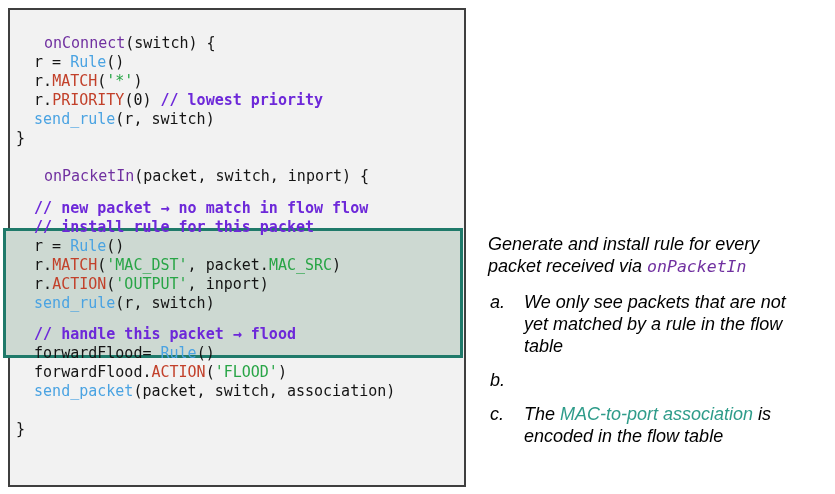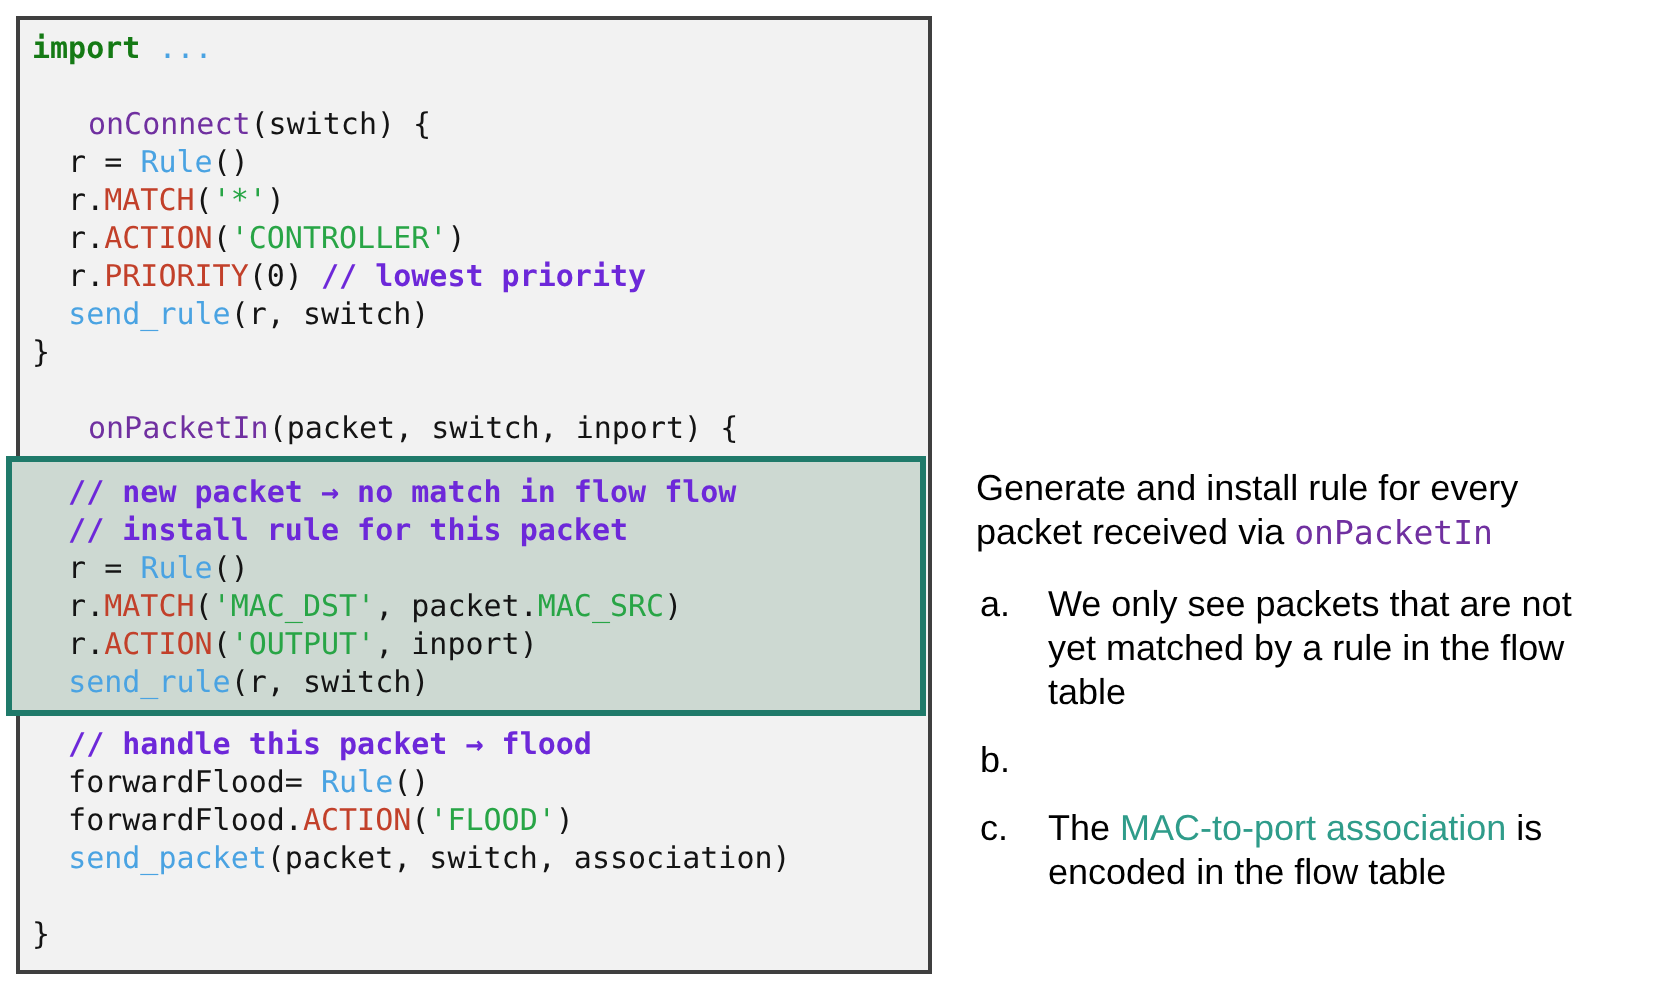--- a/index.html
+++ b/index.html
@@ -53,20 +53,21 @@
   .tk-d { color: #141414; }                      
 
   
   .notes-panel {
     position: absolute;
     left: 488px; top: 233px;
     width: 340px;
     font-size: 18px;
     line-height: 22px;
     color: #000000;
+    font-style: italic;
   }
   .note-line { height: 22px; line-height: 22px; white-space: pre; }
   .note-item { display: flex; margin-top: 12px; }
   .note-item-first { margin-top: 14px; }
   .note-marker { width: 34px; flex: 0 0 34px; padding-left: 2px; }
   .nt-n { color: #000000; }
   .nt-t { color: #2f9c8a; }
   .nt-m {
     color: #7030a0;
     font-family: "DejaVu Sans Mono", monospace;
@@ -76,26 +77,24 @@
 </head>
 <body>
 
 <div class="slide">
 
   <div class="code-panel"></div>
   <div class="highlight-rect"></div>
 
   <div class="code-lines">
     <div id="code-pre">
-        <div class="code-line"><span class="tk-k">import</span><span class="tk-d"> </span><span class="tk-b">...</span></div>
         <div class="code-line">&nbsp;</div>
         <div class="code-line"><span class="tk-p">onConnect</span><span class="tk-d">(switch) {</span></div>
         <div class="code-line"><span class="tk-d">  r = </span><span class="tk-b">Rule</span><span class="tk-d">()</span></div>
         <div class="code-line"><span class="tk-d">  r.</span><span class="tk-r">MATCH</span><span class="tk-d">(</span><span class="tk-g">'*'</span><span class="tk-d">)</span></div>
-        <div class="code-line"><span class="tk-d">  r.</span><span class="tk-r">ACTION</span><span class="tk-d">(</span><span class="tk-g">'CONTROLLER'</span><span class="tk-d">)</span></div>
         <div class="code-line"><span class="tk-d">  r.</span><span class="tk-r">PRIORITY</span><span class="tk-d">(0) </span><span class="tk-c">// lowest priority</span></div>
         <div class="code-line"><span class="tk-d">  </span><span class="tk-b">send_rule</span><span class="tk-d">(r, switch)</span></div>
         <div class="code-line"><span class="tk-d">}</span></div>
         <div class="code-line">&nbsp;</div>
         <div class="code-line"><span class="tk-p">onPacketIn</span><span class="tk-d">(packet, switch, inport) {</span></div>
       </div>
     <div class="gap-pre-hl"></div>
     <div id="code-hl">
         <div class="code-line"><span class="tk-c">  // new packet → no match in flow flow</span></div>
         <div class="code-line"><span class="tk-c">  // install rule for this packet</span></div>

